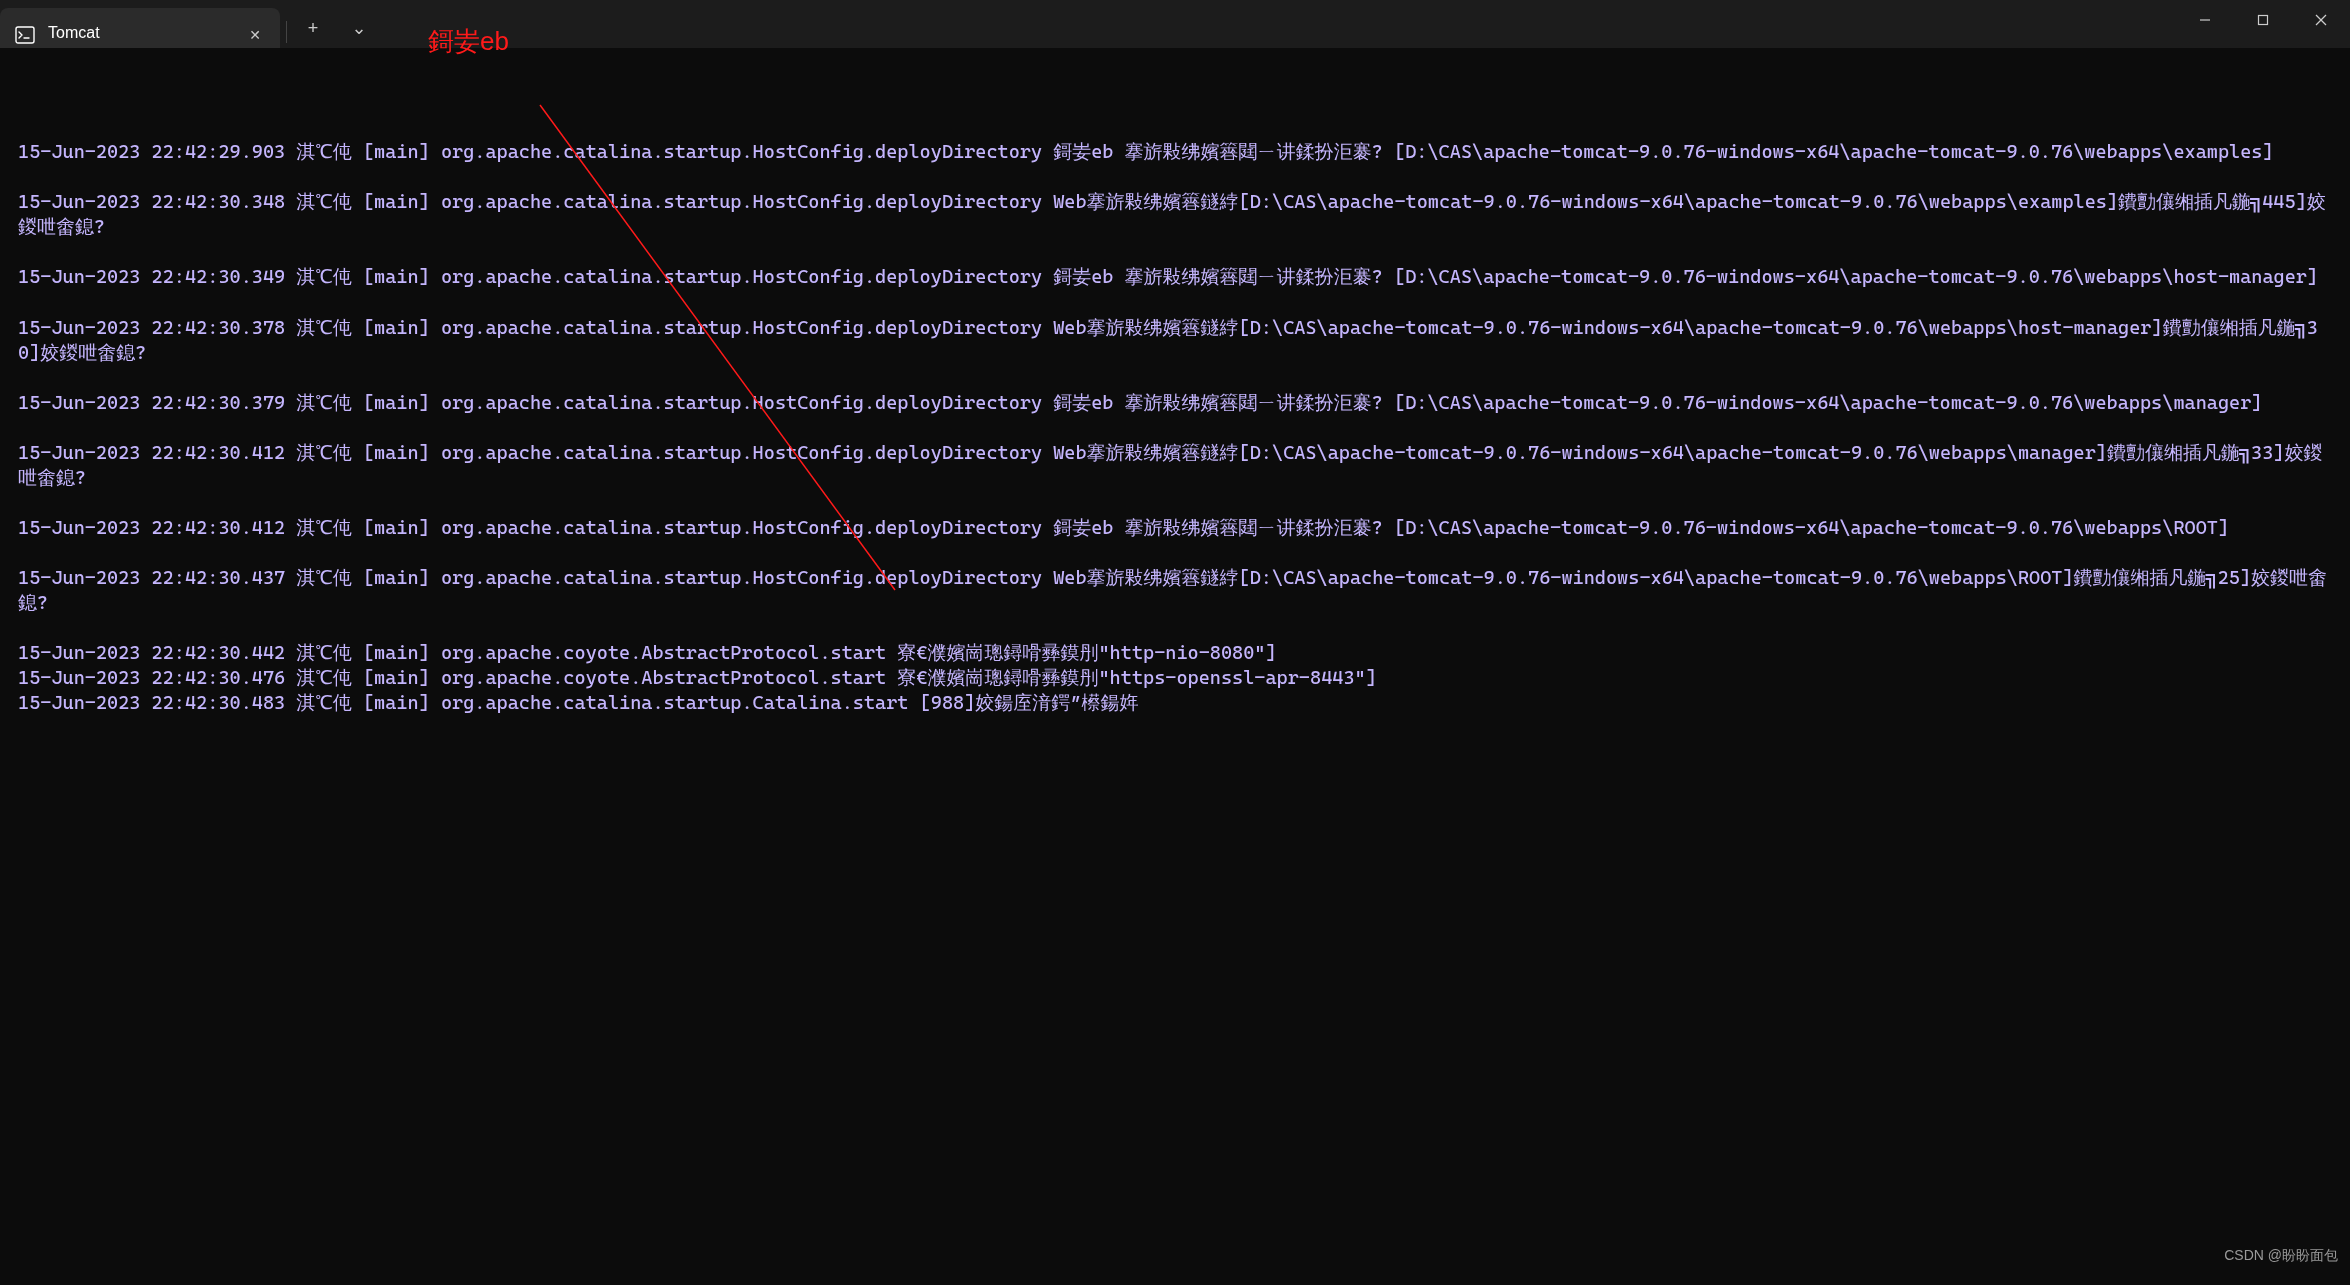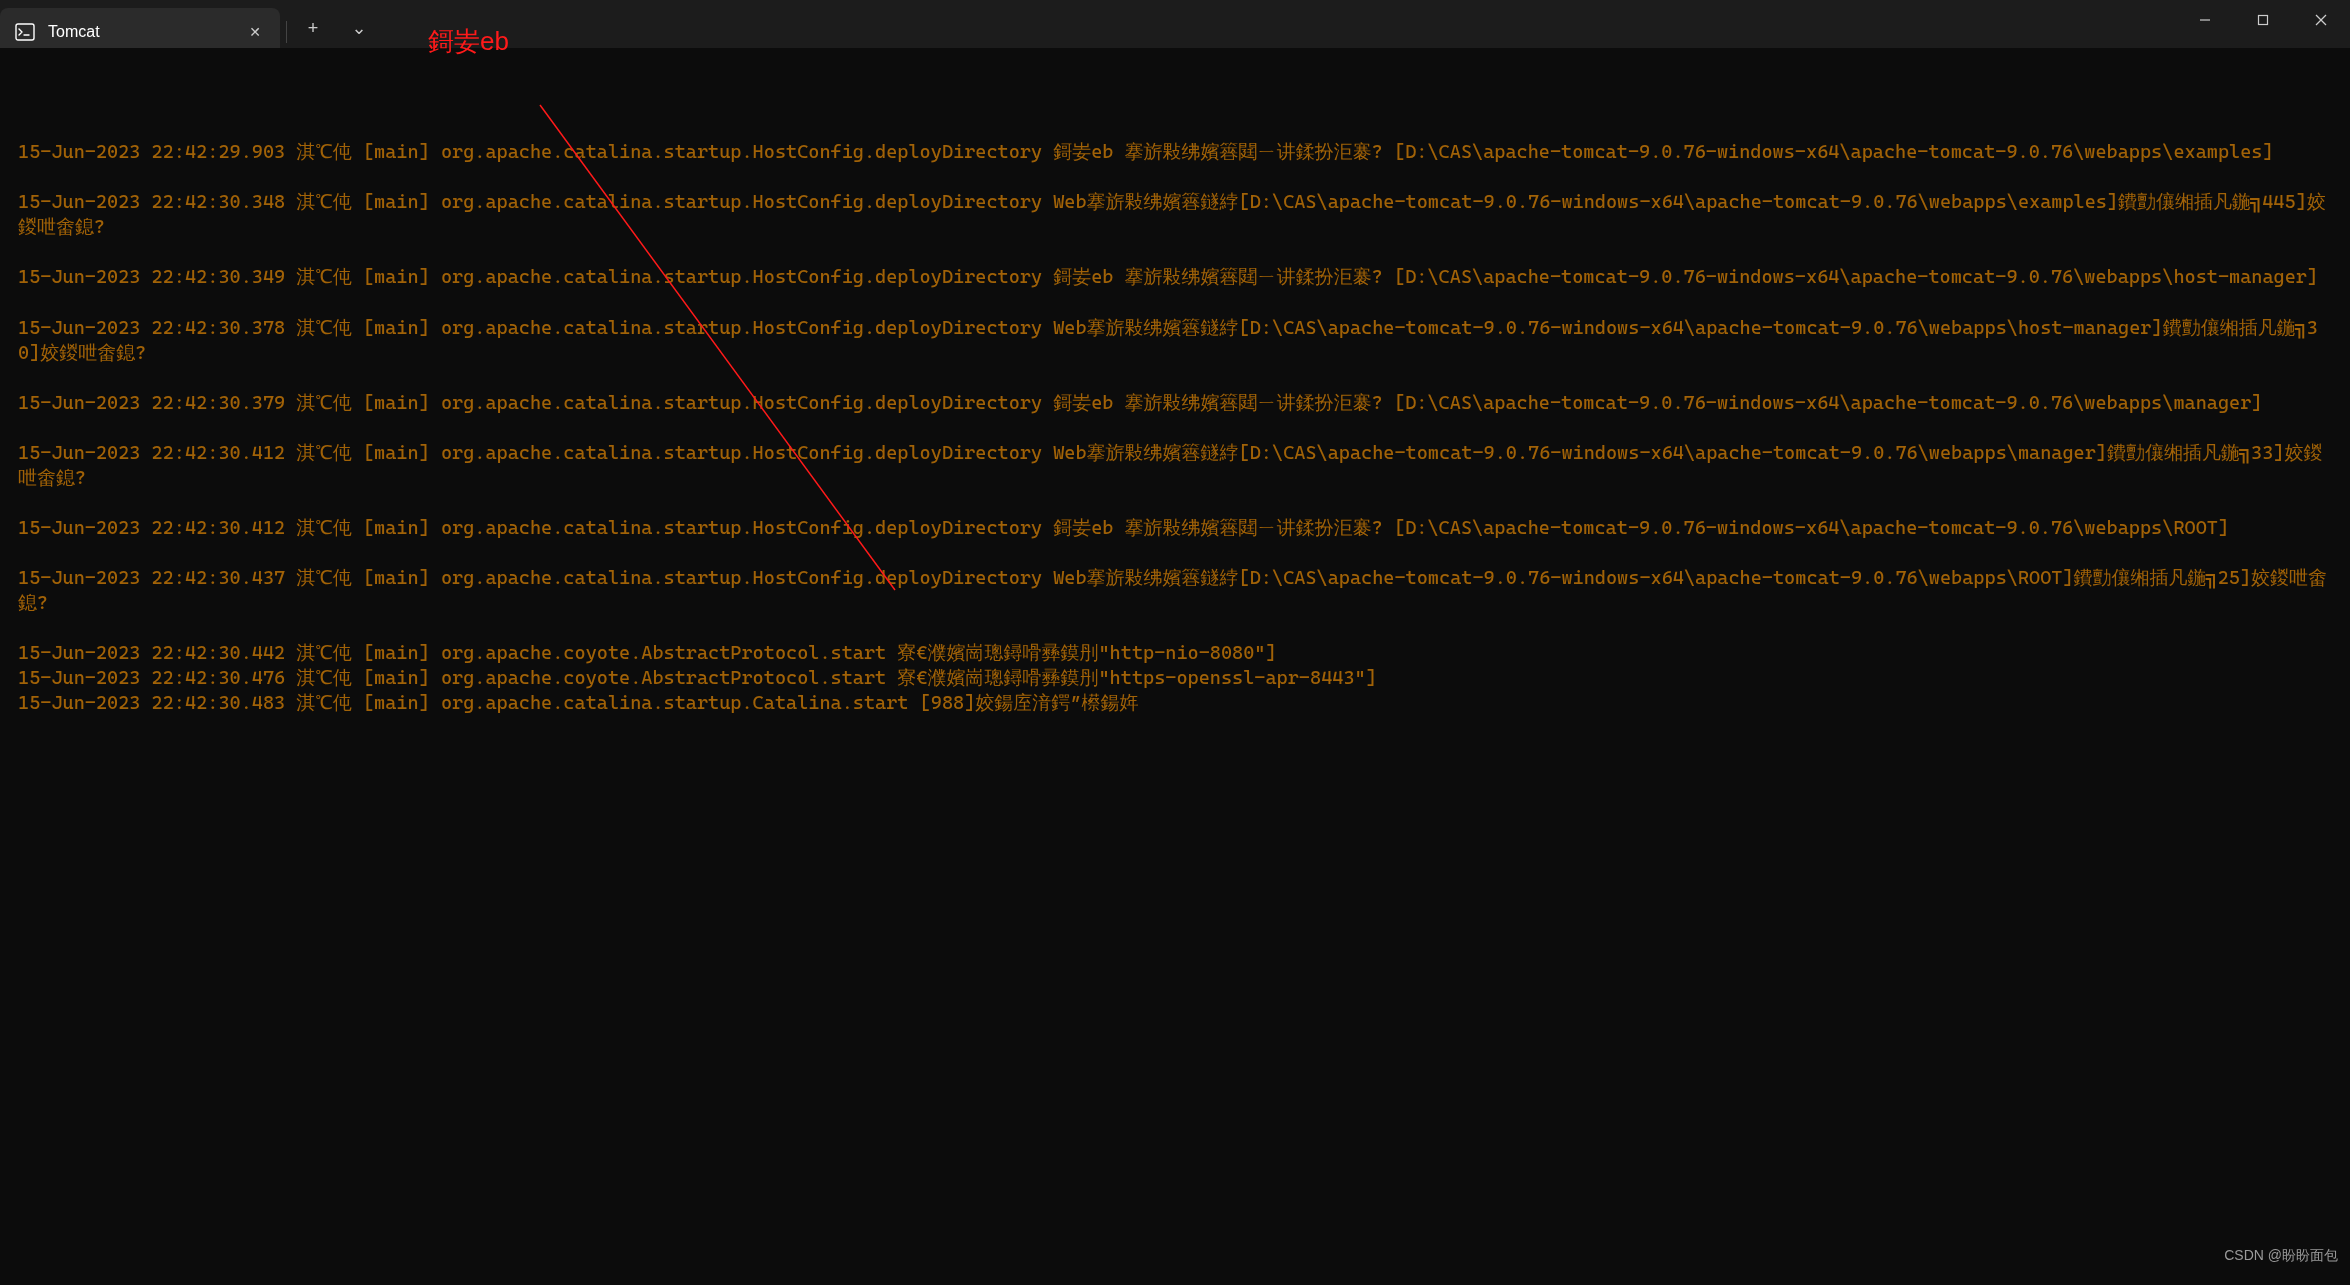--- a/index.html
+++ b/index.html
@@ -16,27 +16,27 @@
   .titlebar {
     height: 48px;
     background: #1c1c1c;
     display: flex;
     align-items: stretch;
     user-select: none;
   }
   .tabs { display: flex; align-items: flex-end; }
   .tab {
     position: relative;
-    display: flex; align-items: center;
+    display: flex; 
     gap: 12px;
     background: #2b2b2b;
     color: #ffffff;
     height: 40px;
     margin-top: 8px;
-    padding: 8px 14px 0 14px;
+    padding: 16px 14px 0 14px;
     border-top-left-radius: 8px;
     border-top-right-radius: 8px;
     min-width: 280px;
     font-size: 16px;
   }
   .tab .icon-wrap {
     width: 22px; height: 22px;
     display: flex; align-items: center; justify-content: center;
   }
   .tab .label { flex: 1; }
@@ -65,21 +65,21 @@
   .win-btn {
     width: 58px; height: 40px;
     display: flex; align-items: center; justify-content: center;
     color: #ccc;
   }
 
   
   .terminal {
     flex: 1;
     background: #0c0c0c;
-    color: #a16207;
+    color: #c4b5fd;
     font-family: Consolas, "Cascadia Mono", monospace;
     font-size: 19px;
     line-height: 1.32;
     padding: 16px 18px 10px 18px;
     overflow: hidden;
     white-space: pre-wrap;
     word-break: break-all;
     position: relative;
   }
   .log-group { margin-bottom: 25px; }

